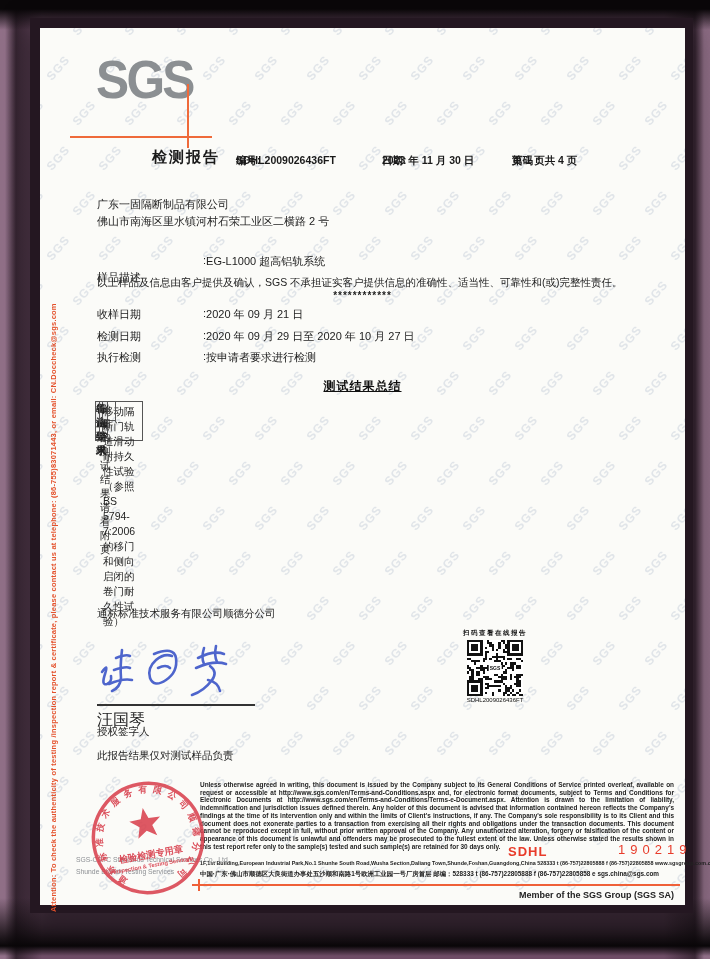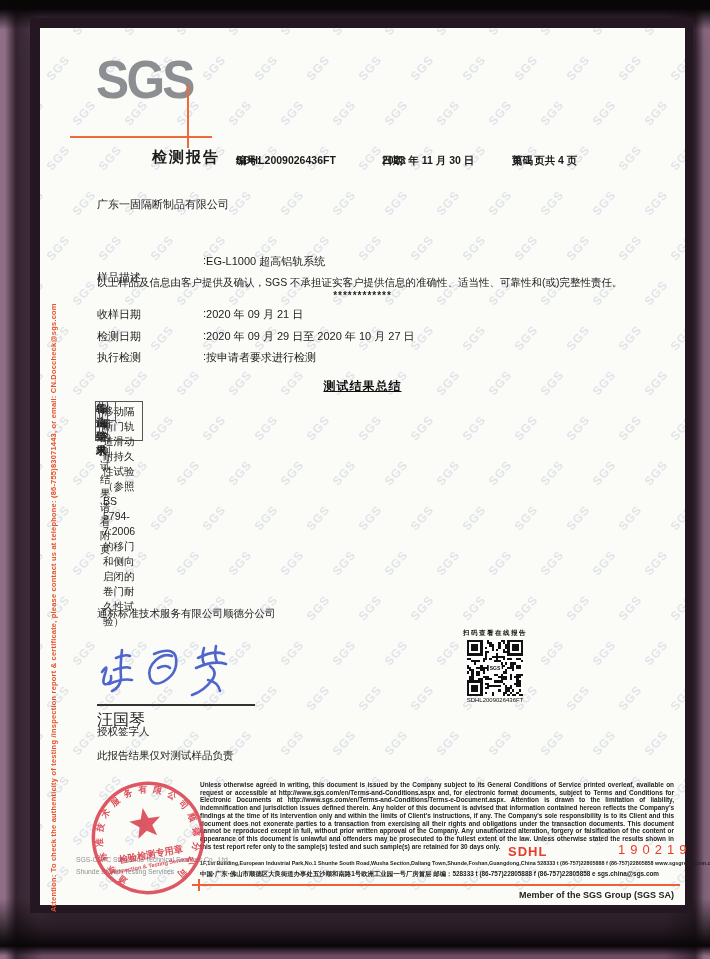--- a/index.html
+++ b/index.html
@@ -367,20 +367,21 @@
         <span>日期:</span>
         <span>2023 年 11 月 30 日</span>
       </div>
     <div class="hmeta h-page">
         <span>页码：</span>
         <span>第 1 页共 4 页</span>
       </div>
 
     <div class="client">
       <span style="position:static;display:block;margin-top:8px;">广东一固隔断制品有限公司</span>
+      <span style="position:static;display:block;">佛山市南海区里水镇河村石荣工业区二横路 2 号</span>
     </div>
 
     <div class="flabel" style="top:242px;">样品描述</div>
     <div class="fvalue" style="top:226px;"><span>:</span>&nbsp;<span>EG-L1000 超高铝轨系统</span></div>
 
     <div class="disclaimer">以上样品及信息由客户提供及确认，SGS 不承担证实客户提供信息的准确性、适当性、可靠性和(或)完整性责任。</div>
     <div class="stars">************</div>
 
     <div class="flabel" style="top:279px;">收样日期</div>
     <div class="fvalue" style="top:279px;"><span>:</span>&nbsp;<span>2020 年 09 月 21 日</span></div>

